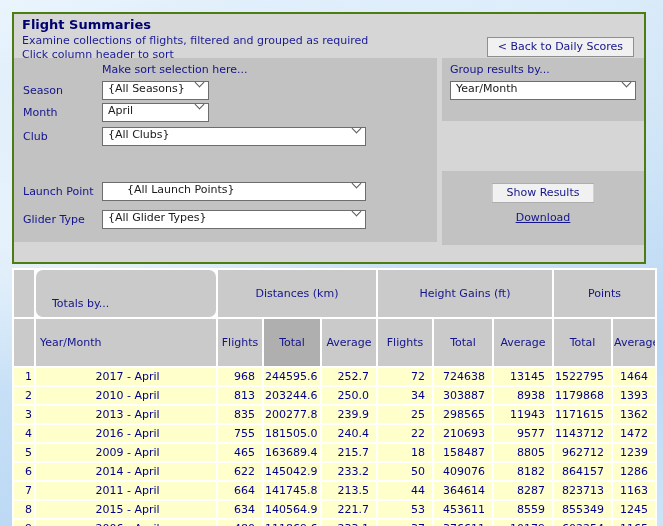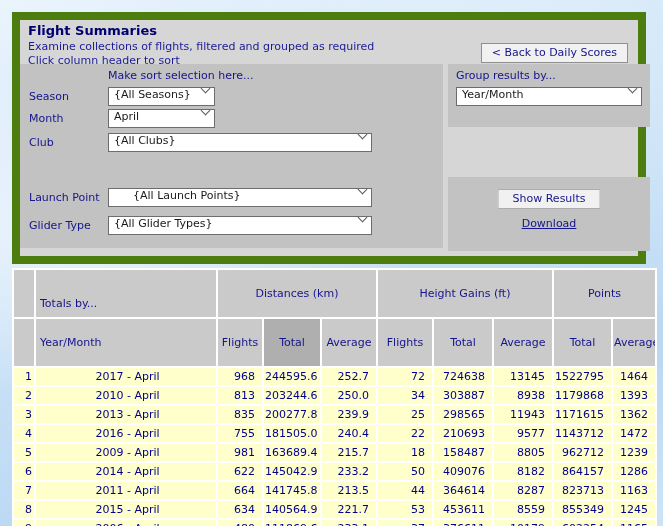--- a/index.html
+++ b/index.html
@@ -8,21 +8,21 @@
     font-family:"DejaVu Sans","Liberation Sans",sans-serif;
     font-size:11px;
     background:
       radial-gradient(ellipse at 12% 45%, rgba(255,255,255,.55), rgba(255,255,255,0) 40%),
       radial-gradient(ellipse at 85% 15%, rgba(255,255,255,.25), rgba(255,255,255,0) 45%),
       linear-gradient(160deg,#eaf4fd 0%,#cfe5f8 35%,#b9d7f3 75%,#cde4f7 100%);
   }
   
   .top-panel{
     position:absolute;left:12px;top:12px;width:634px;height:252px;
-    background:#d6d6d6;border:8px solid #4d7c0f;box-sizing:border-box;
+    background:#d6d6d6;border:2px solid #4d7c0f;box-sizing:border-box;
   }
   .page-title{position:absolute;left:8px;top:3px;font-size:13px;font-weight:bold;color:#000070;}
   .sub1{position:absolute;left:8px;top:20px;color:#1b1b96;}
   .sub2{position:absolute;left:8px;top:34px;color:#1b1b96;}
   .back-btn{
     position:absolute;right:10px;top:23px;height:20px;line-height:18px;
     padding:0 10px;background:#f1f1f1;border:1px solid #8f8f8f;
     color:#14148c;cursor:pointer;box-sizing:border-box;
   }
   .sub-box{position:absolute;background:#c2c2c2;}
@@ -55,21 +55,21 @@
   }
   
   table.results{
     position:absolute;left:12px;top:268px;width:645px;
     border-collapse:separate;border-spacing:2px;background:#ffffff;
     table-layout:fixed;
   }
   table.results td{overflow:hidden;white-space:nowrap;}
   tr.grp td{background:#cacaca;color:#14148c;height:39px;text-align:center;vertical-align:middle;}
   tr.grp td.va-b{vertical-align:bottom;padding-bottom:7px;}
-  tr.grp td.ta-l{text-align:left;padding-left:4px;}
+  tr.grp td.ta-l{text-align:left;padding-left:16px;border-radius:7px;}
   tr.sub td{background:#cacaca;color:#14148c;height:45px;text-align:center;vertical-align:middle;cursor:pointer;}
   tr.sub td.sorted{background:#afafaf;}
   tr.sub td.ta-l{text-align:left;padding-left:4px;}
   tr.data td{background:#ffffcc;color:#00008b;height:15px;vertical-align:middle;}
   td.num{text-align:right;padding-right:7px;}
   td.idx{text-align:right;padding-right:2px;}
   td.ym{text-align:center;padding-left:4px;}
 </style>
 </head>
 <body>
@@ -205,21 +205,21 @@
         <td class="num">240.4</td>
         <td class="num">22</td>
         <td class="num">210693</td>
         <td class="num">9577</td>
         <td class="num">1143712</td>
         <td class="num">1472</td>
       </tr>
       <tr class="data">
         <td class="idx">5</td>
         <td class="ym">2009 - April</td>
-        <td class="num">981</td>
+        <td class="num">465</td>
         <td class="num">163689.4</td>
         <td class="num">215.7</td>
         <td class="num">18</td>
         <td class="num">158487</td>
         <td class="num">8805</td>
         <td class="num">962712</td>
         <td class="num">1239</td>
       </tr>
       <tr class="data">
         <td class="idx">6</td>

